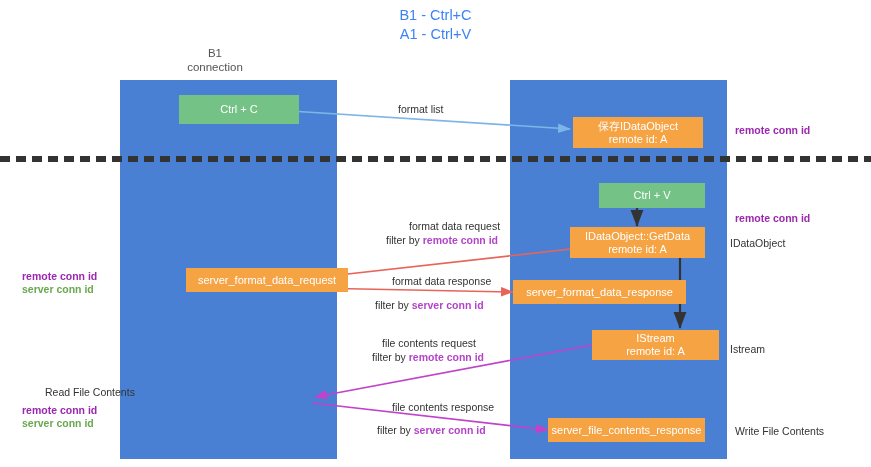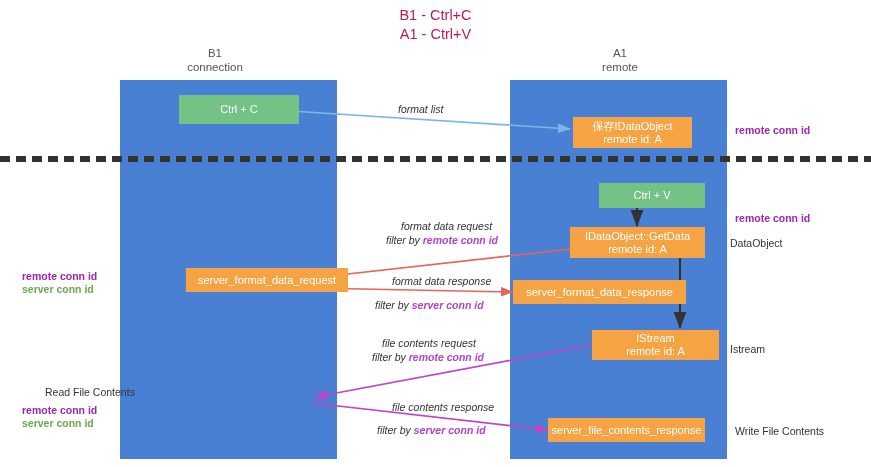--- a/index.html
+++ b/index.html
@@ -15,21 +15,21 @@
     font-family: "Liberation Sans", sans-serif;
     overflow: hidden;
   }
   .title {
     position: absolute;
     left: 0;
     top: 6px;
     width: 871px;
     text-align: center;
     font-size: 14.5px;
-    color: #be185d;
+    color: #3b82f6;
     line-height: 19px;
     white-space: pre-line;
   }
   .col-header {
     position: absolute;
     text-align: center;
     font-size: 11.5px;
     color: #555555;
     line-height: 14px;
     white-space: pre-line;
@@ -63,21 +63,20 @@
     background-image: repeating-linear-gradient(
         to right, #333333 0px, #333333 10px, rgba(0,0,0,0) 10px, rgba(0,0,0,0) 16px);
   }
 
   .flow-label {
     position: absolute;
     font-size: 10.5px;
     color: #333333;
     line-height: 14px;
     white-space: nowrap;
-    font-style: italic;
   }
   .flow-label .hl-remote { color: #b343c9; font-weight: bold; }
   .flow-label .hl-server { color: #b343c9; font-weight: bold; }
 
   .side-label {
     position: absolute;
     font-size: 10.5px;
     color: #333333;
     line-height: 14px;
     white-space: nowrap;
@@ -97,22 +96,20 @@
 </head>
 <body>
 
 <div id="canvas">
 
   <div class="title">B1 - Ctrl+C
 A1 - Ctrl+V</div>
 
   <div class="col-header" style="left:150px; top:46px; width:130px;">B1
 connection</div>
-  <div class="col-header" style="left:555px; top:46px; width:130px;">A1
-remote</div>
 
   <div class="lane" style="left:120px; top:80px; width:217px; height:379px;"></div>
   <div class="lane" style="left:510px; top:80px; width:217px; height:379px;"></div>
 
   <svg class="overlay">
     <defs>
       <marker id="ah-blue" markerWidth="9" markerHeight="9" refX="7.5" refY="3" orient="auto">
         <polygon points="0,0 8,3 0,6" fill="#7eb5e8"></polygon>
       </marker>
       <marker id="ah-red" markerWidth="9" markerHeight="9" refX="7.5" refY="3" orient="auto">
@@ -138,55 +135,55 @@
 
     <line x1="592" y1="345" x2="315" y2="397" stroke="#c043c9" stroke-width="1.6" marker-end="url(#ah-purple)"></line>
 
     <line x1="312" y1="403" x2="548" y2="430" stroke="#c043c9" stroke-width="1.6" marker-end="url(#ah-purple)"></line>
   </svg>
 
   <div class="divider"></div>
 
   <div class="box box-green" style="left:158px; top:95px; width:120px; height:29px;">Ctrl + C</div>
 
-  <div class="box box-orange" style="left:573px; top:117px; width:119px; height:31px;">保存IDataObject
+  <div class="box box-orange" style="left:573px; top:117px; width:130px; height:31px;">保存IDataObject
 remote id: A</div>
 
   <div class="box box-green" style="left:578px; top:183px; width:106px; height:25px;">Ctrl + V</div>
 
   <div class="box box-orange" style="left:570px; top:227px; width:135px; height:31px;">IDataObject::GetData
 remote id: A</div>
 
   <div class="box box-orange" style="left:150px; top:268px; width:162px; height:24px;margin-left:36px;">server_format_data_request</div>
 
   <div class="box box-orange" style="left:513px; top:280px; width:173px; height:24px;">server_format_data_response</div>
 
   <div class="box box-orange" style="left:592px; top:330px; width:127px; height:30px;">IStream
 remote id: A</div>
 
 
   <div class="box box-orange" style="left:548px; top:418px; width:157px; height:24px;">server_file_contents_response</div>
 
   <div class="flow-label" style="left:398px; top:102px;">format list</div>
 
-  <div class="flow-label" style="left:381px; top:219px;padding-left:20px;">format data request</div>
+  <div class="flow-label" style="left:389px; top:219px;padding-left:20px;">format data request</div>
   <div class="flow-label" style="left:386px; top:233px;"><span>filter by </span><span class="hl-remote">remote conn id</span></div>
 
   <div class="flow-label" style="left:392px; top:274px;">format data response</div>
   <div class="flow-label" style="left:375px; top:298px;"><span>filter by </span><span class="hl-server">server conn id</span></div>
 
   <div class="flow-label" style="left:382px; top:336px;">file contents request</div>
   <div class="flow-label" style="left:372px; top:350px;"><span>filter by </span><span class="hl-remote">remote conn id</span></div>
 
   <div class="flow-label" style="left:392px; top:400px;">file contents response</div>
   <div class="flow-label" style="left:377px; top:423px;"><span>filter by </span><span class="hl-server">server conn id</span></div>
 
   <div class="side-label purple" style="left:735px; top:123px;">remote conn id</div>
   <div class="side-label purple" style="left:735px; top:211px;">remote conn id</div>
-  <div class="side-label" style="left:730px; top:236px;">DataObject</div>
+  <div class="side-label" style="left:730px; top:236px;">IDataObject</div>
   <div class="side-label" style="left:730px; top:342px;">Istream</div>
   <div class="side-label" style="left:735px; top:424px;">Write File Contents</div>
 
   <div class="side-label purple" style="left:22px; top:269px;">remote conn id</div>
   <div class="side-label green" style="left:22px; top:282px;">server conn id</div>
 
   <div class="side-label" style="left:25px; top:385px;margin-left:20px;">Read File Contents</div>
   <div class="side-label purple" style="left:22px; top:403px;">remote conn id</div>
   <div class="side-label green" style="left:22px; top:416px;">server conn id</div>
 

